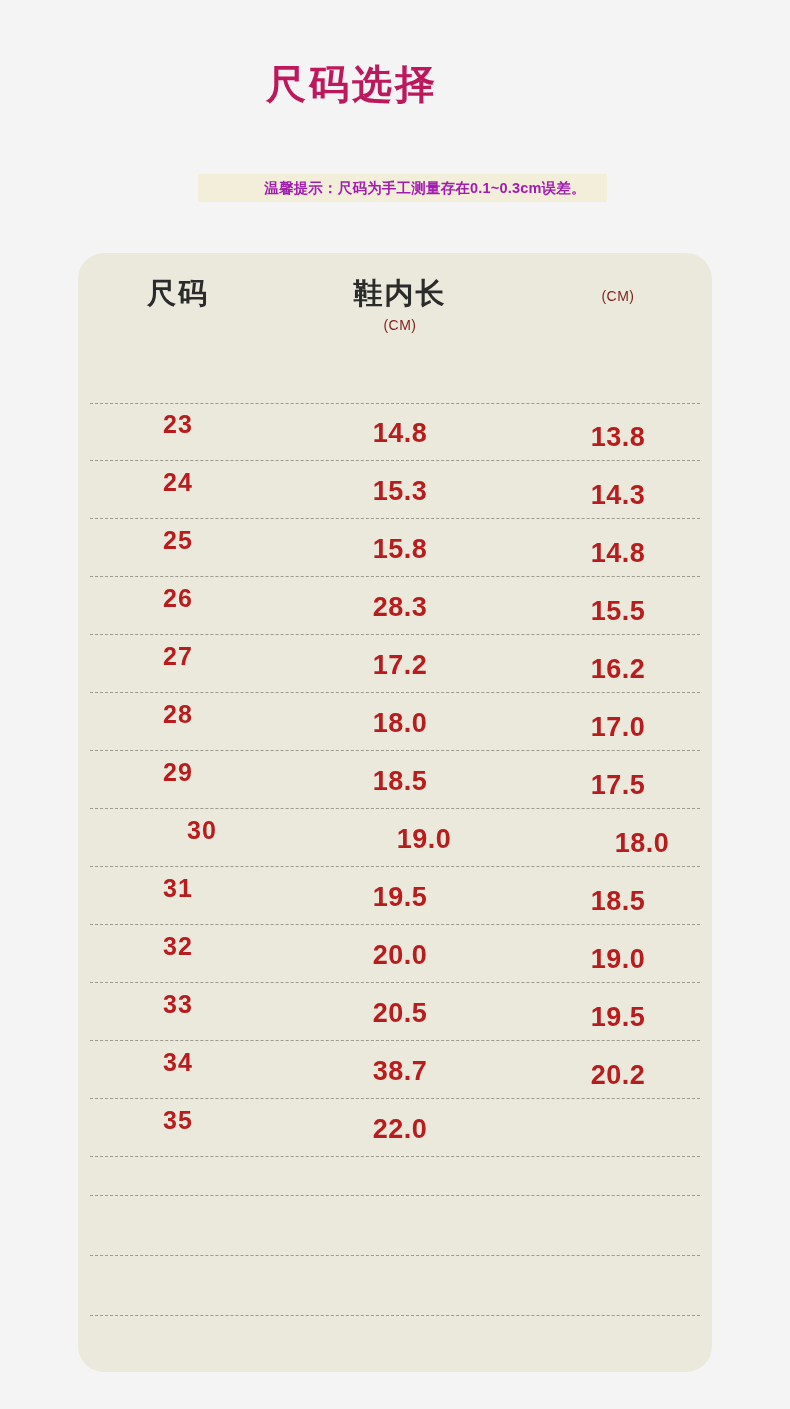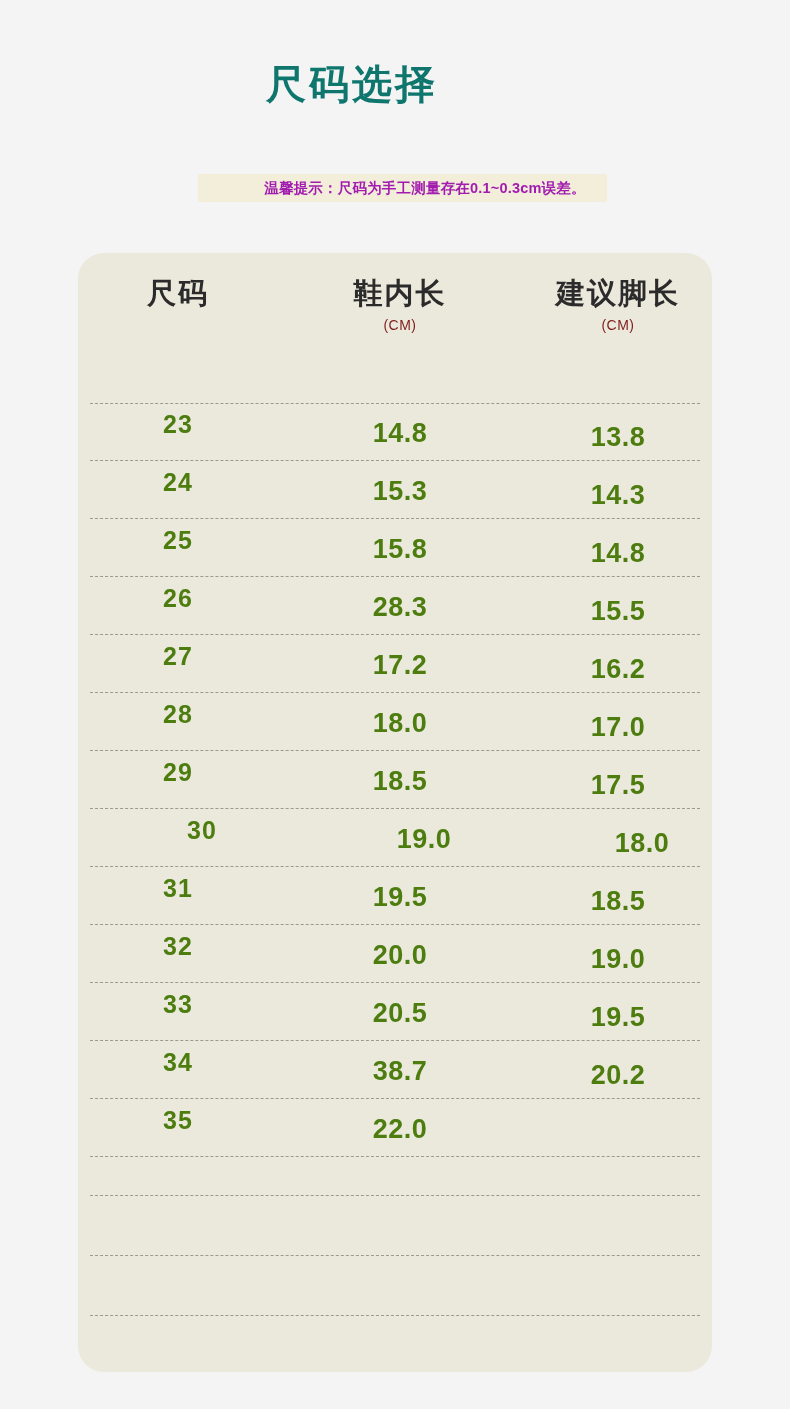--- a/index.html
+++ b/index.html
@@ -19,21 +19,21 @@
   
   .page-title {
     position: absolute;
     top: 60px;
     left: 0;
     width: 704px;
     text-align: center;
     font-size: 40px;
     font-weight: bold;
     letter-spacing: 3px;
-    color: #0f766e;
+    color: #be185d;
     line-height: 1.2;
   }
 
   
   .tip-banner {
     position: absolute;
     top: 174px;
     left: 198px;
     width: 409px;
     height: 28px;
@@ -113,21 +113,21 @@
   .data-row {
     position: absolute;
     left: 0;
     width: 634px;
     height: 58px;
   }
   .cell {
     position: absolute;
     text-align: center;
     font-weight: bold;
-    color: #4d7c0f;
+    color: #b91c1c;
   }
   .cell.size {
     left: 30px;
     width: 140px;
     top: 0px;
     font-size: 25px;
     letter-spacing: 1px;
   }
   .cell.inner {
     left: 252px;
@@ -157,21 +157,20 @@
 
   <div class="table-header">
     <div class="col-head c0">
       <span class="main">尺码</span>
     </div>
     <div class="col-head c1">
       <span class="main">鞋内长</span>
       <span class="unit">(CM)</span>
     </div>
     <div class="col-head c2">
-      <span class="main">建议脚长</span>
       <span class="unit">(CM)</span>
     </div>
   </div>
 
   <div class="rows-area" id="rows-area">
       <div class="row-line" style="top: 150px;"></div>
       <div class="row-line" style="top: 207px;"></div>
       <div class="row-line" style="top: 265px;"></div>
       <div class="row-line" style="top: 323px;"></div>
       <div class="row-line" style="top: 381px;"></div>

